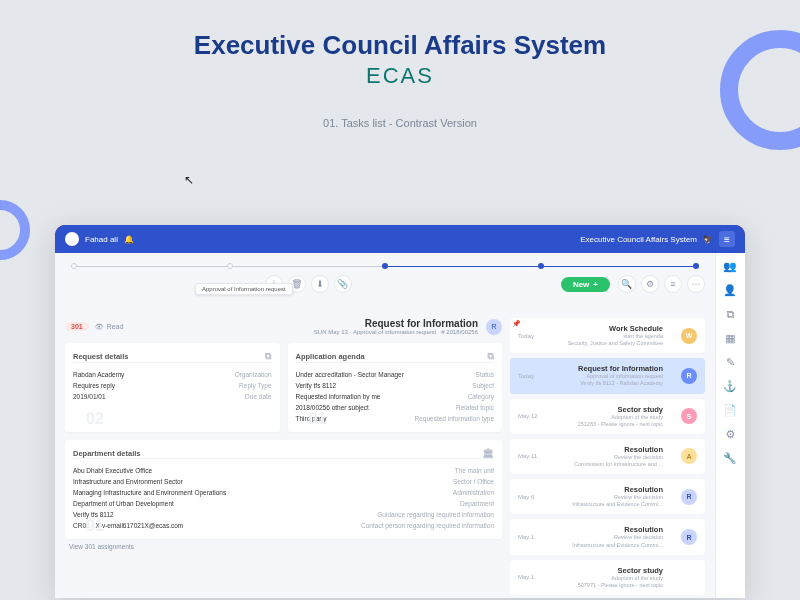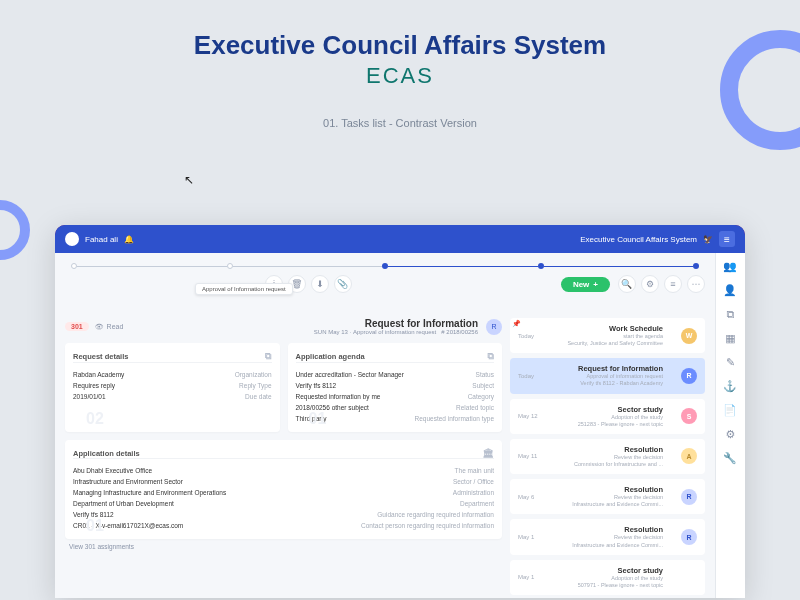--- a/index.html
+++ b/index.html
@@ -200,21 +200,21 @@
                     <span class="label">Third party</span>
                     <span class="val">Requested information type</span>
                   </div>
                 </div>
               <div class="card-num">01</div>
             </div>
           </div>
 
           <div class="card">
             <div class="card-header">
-                <span>Application details</span>
+                <span>Department details</span>
                 <span class="hicon">🏛</span>
               </div>
             <div id="dept-rows">
                 <div class="card-row">
                   <span class="label">Abu Dhabi Executive Office</span>
                   <span class="val">The main unit</span>
                 </div>
                 <div class="card-row">
                   <span class="label">Infrastructure and Environment Sector</span>
                   <span class="val">Sector / Office</span>

